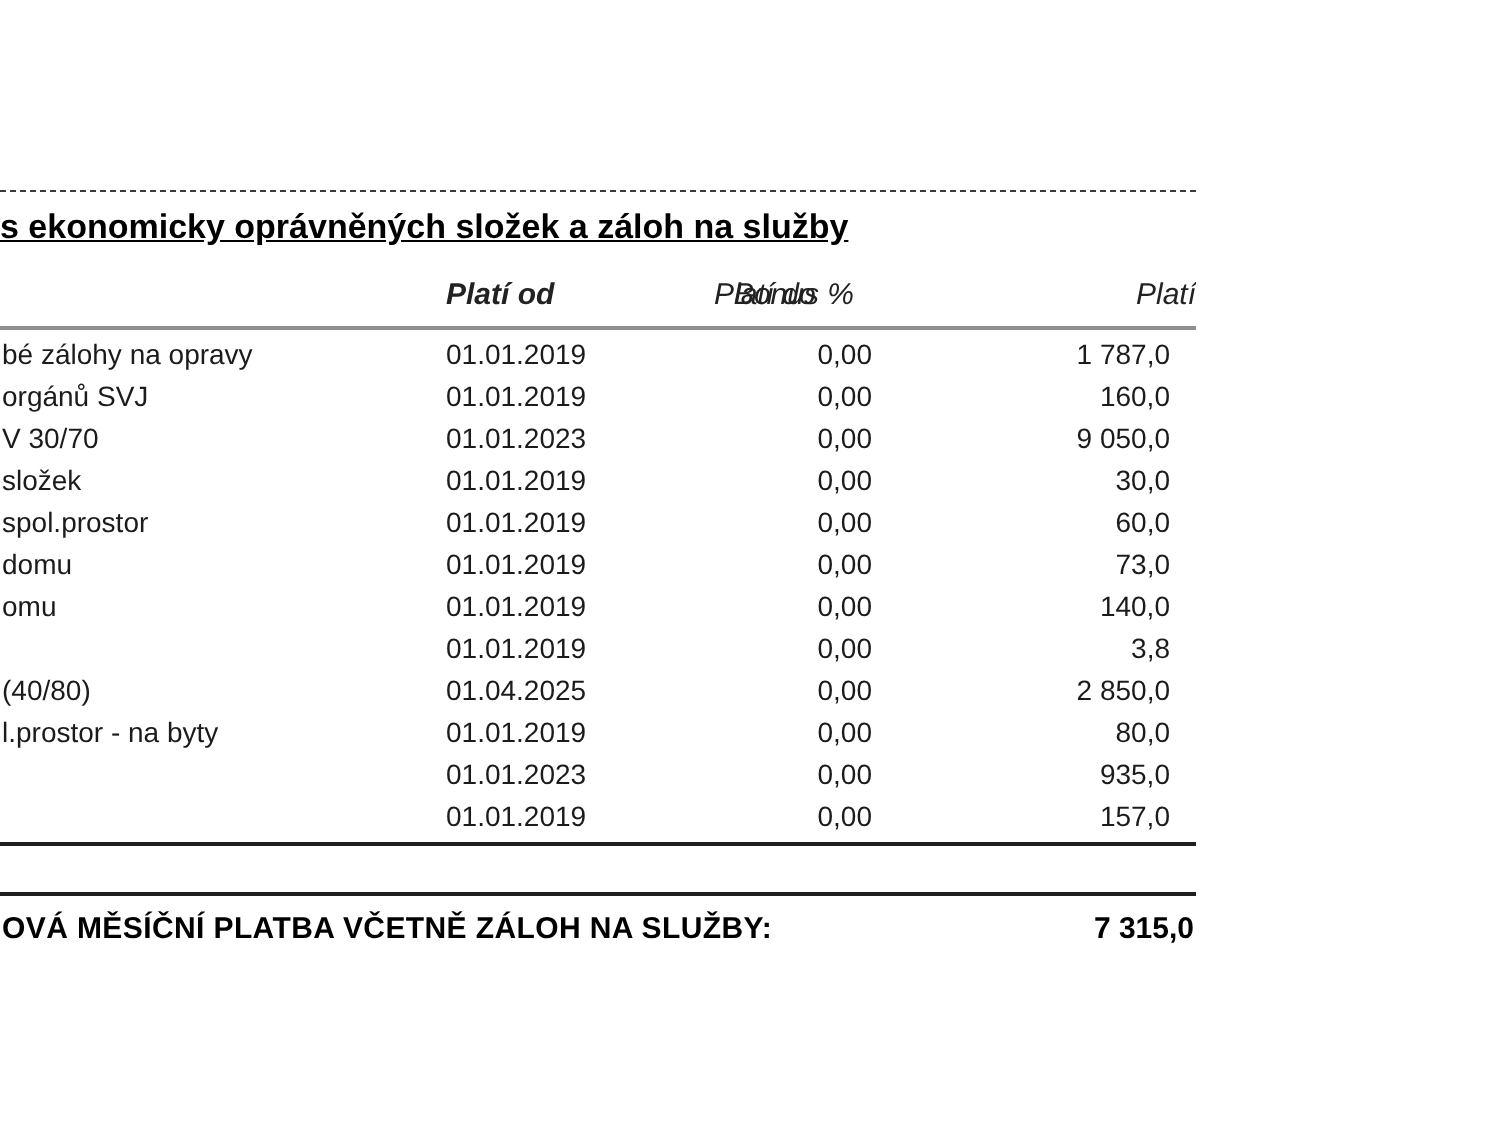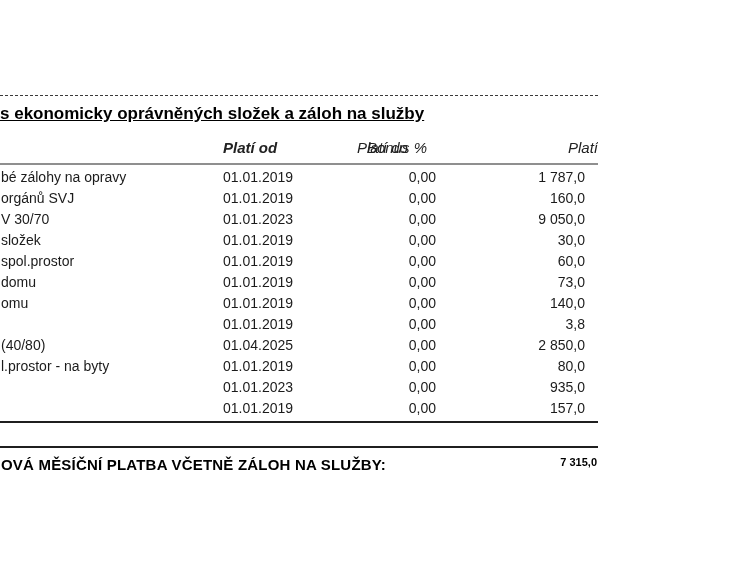--- a/index.html
+++ b/index.html
@@ -38,21 +38,21 @@
   .c-label{left:1px;}
   .c-from{left:223px;}
   .c-to{left:357px;}
   .c-bonus{right:162px;text-align:center;}
   .c-amount{right:13px;}
 
   .total-row{position:absolute;top:426px;left:0;right:0;height:18px;
     font-size:15px;font-weight:bold;color:#000;margin-top:30px;}
   .total-row span{position:absolute;white-space:nowrap;}
   .t-label{left:1px;letter-spacing:0.2px;}
-  .t-amount{right:1px;font-size:11px;}
+  .t-amount{right:1px;font-size:15px;}
 </style>
 </head>
 <body>
 
 <div class="page">
 
   <div class="rule rule-dashed"></div>
 
   <div class="doc-title">s ekonomicky oprávněných složek a záloh na služby</div>
 

